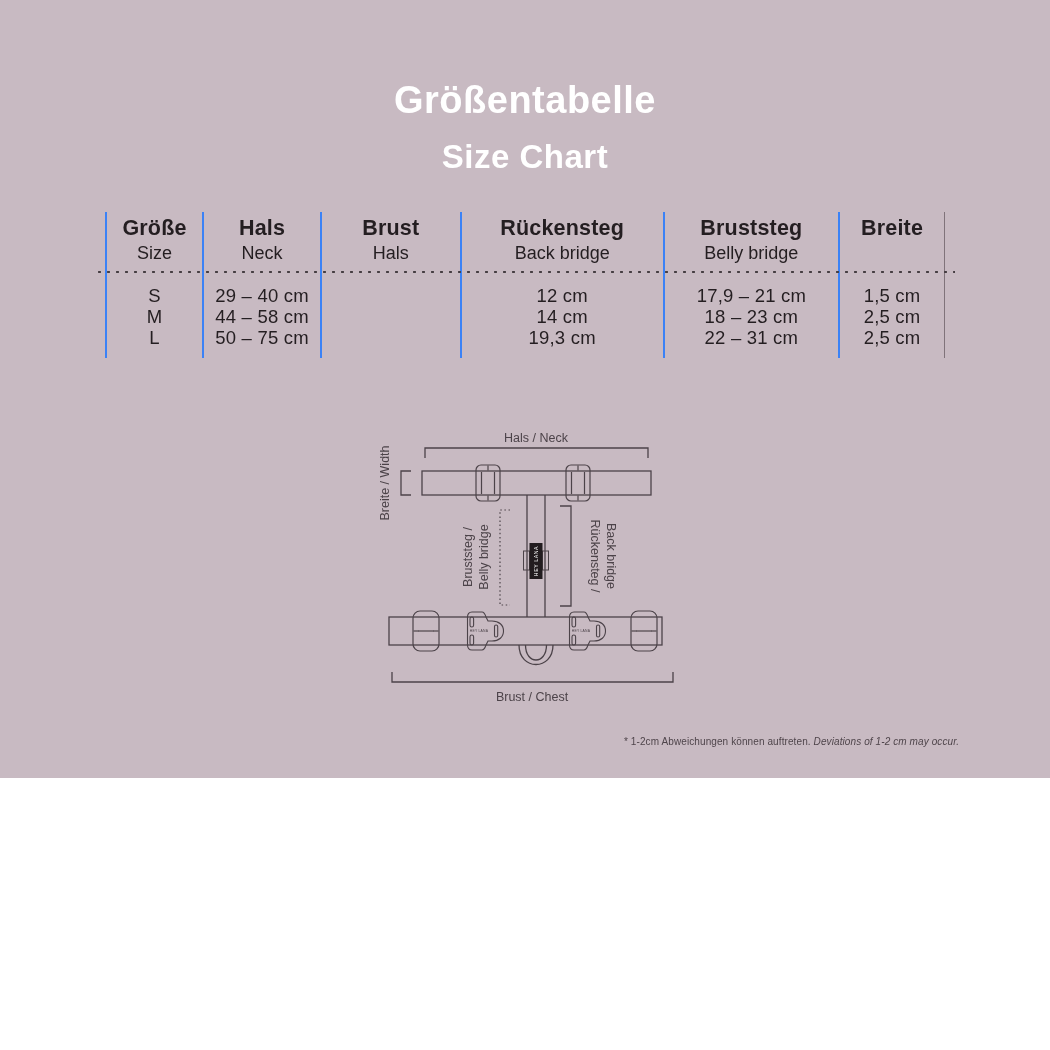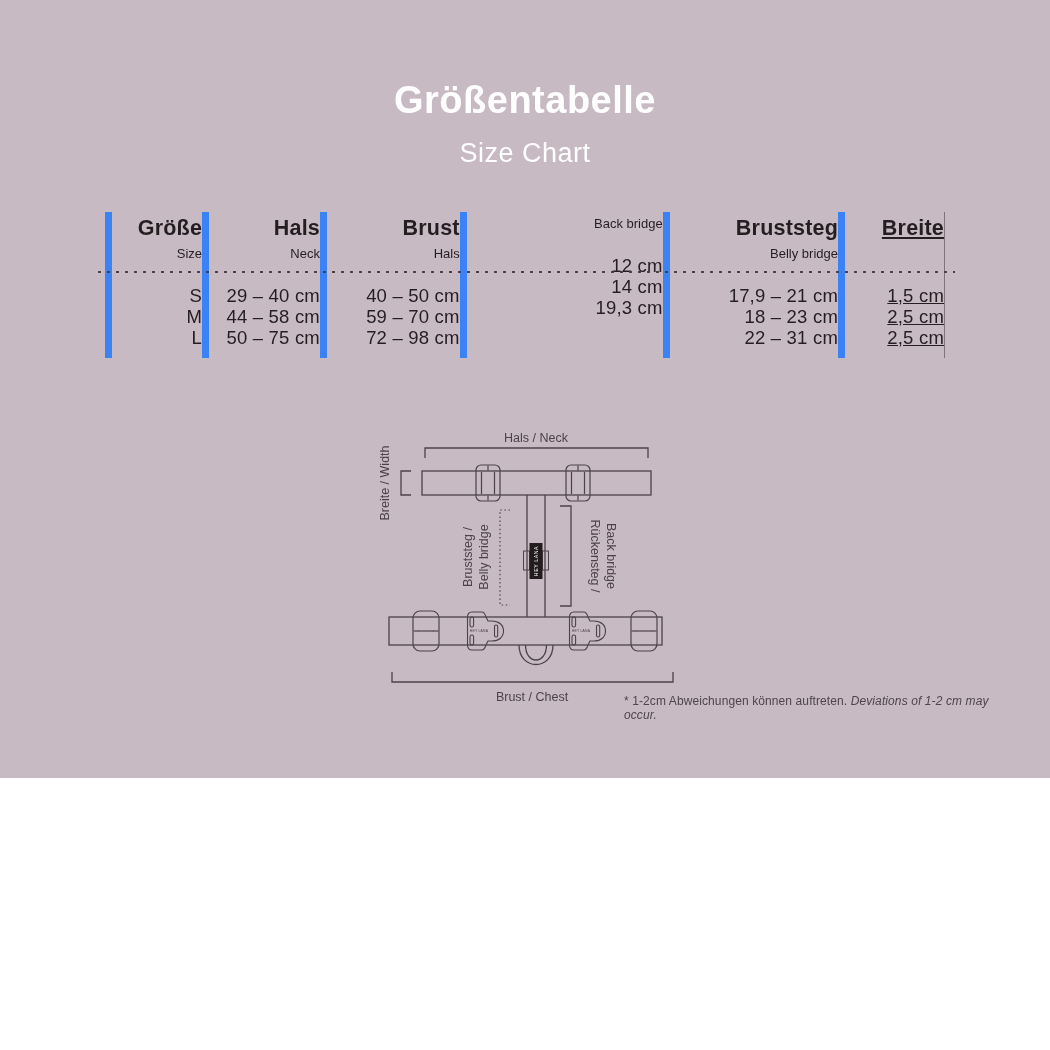--- a/index.html
+++ b/index.html
@@ -17,48 +17,48 @@
     position:absolute;left:0;top:778px;width:1050px;height:272px;
     background:#ffffff;color:#252125;
   }
   
   .page-title{
     position:absolute;left:0;top:80px;width:1050px;text-align:center;
     color:#ffffff;font-size:38px;font-weight:800;letter-spacing:.5px;line-height:1.1;
   }
   .page-subtitle{
     position:absolute;left:0;top:138px;width:1050px;text-align:center;
-    color:#ffffff;font-size:27px;font-weight:400;letter-spacing:.5px;
+    color:#ffffff;font-size:33px;font-weight:700;letter-spacing:.5px;
   }
   
   .size-table{
     position:absolute;left:105px;top:212px;width:840px;height:146px;
     display:flex;color:#241e21;
   }
-  .tcol{border-left:7px solid #3b82f6;text-align:right;box-sizing:border-box;}
+  .tcol{border-left:2px solid #3b82f6;text-align:center;box-sizing:border-box;}
   .tcol:last-child{border-right:1px solid #80737a;}
-  .c0{width:98px;} .c1{width:119px;} .c2{width:141px;} .c3{width:205px;} .c4{width:177px;} .c5{width:108px;text-decoration:underline;}
+  .c0{width:98px;} .c1{width:119px;} .c2{width:141px;} .c3{width:205px;} .c4{width:177px;} .c5{width:108px;}
   .th-de{font-size:21.5px;font-weight:700;line-height:28px;padding-top:2px;letter-spacing:.2px;}
-  .th-en{font-size:13px;line-height:21px;height:21px;margin-top:1px;}
+  .th-en{font-size:18px;line-height:21px;height:21px;margin-top:1px;}
   .tvals{margin-top:21px;}
   .tval{font-size:18.5px;line-height:21px;letter-spacing:.2px;}
   .dotted-rule{
     position:absolute;left:95px;top:270px;width:860px;height:4px;
     background-image:radial-gradient(circle,#453d42 1.1px,transparent 1.3px);
     background-size:9px 4px;background-repeat:repeat-x;background-position:0 50%;
   }
   
   .harness-svg{position:absolute;left:360px;top:425px;}
   .harness-svg text{fill:#4c4349;font-family:"Liberation Sans",sans-serif;font-size:12.5px;}
   .harness-svg .tiny{font-size:3.4px;letter-spacing:.2px;}
   .harness-svg .tag-text{font-size:5.2px;fill:#ffffff;letter-spacing:.6px;}
   
   .footnote{
-    position:absolute;left:624px;top:694px;width:400px;
-    color:#4f454b;font-size:12px;letter-spacing:.1px;
+    position:absolute;left:624px;top:736px;width:400px;
+    color:#4f454b;font-size:10px;letter-spacing:.1px;
   }
   .footnote .it{font-style:italic;}
 </style>
 </head>
 <body>
 
 <div class="top-section">
 
   <div class="page-title">Größentabelle</div>
   <div class="page-subtitle">Size Chart</div>
@@ -78,27 +78,23 @@
         <div class="th-en">Neck</div>
         <div class="tvals">
           <div class="tval">29 – 40 cm</div>
           <div class="tval">44 – 58 cm</div>
           <div class="tval">50 – 75 cm</div>
         </div>
       </div>
       <div class="tcol c2">
         <div class="th-de">Brust</div>
         <div class="th-en">Hals</div>
-        <div class="tvals">
-          <div class="tval">40 – 50 cm</div>
-          <div class="tval">59 – 70 cm</div>
-          <div class="tval">72 – 98 cm</div>
-        </div>
       </div>
       <div class="tcol c3">
+        <div class="th-de">Rückensteg</div>
         <div class="th-en">Back bridge</div>
         <div class="tvals">
           <div class="tval">12 cm</div>
           <div class="tval">14 cm</div>
           <div class="tval">19,3 cm</div>
         </div>
       </div>
       <div class="tcol c4">
         <div class="th-de">Bruststeg</div>
         <div class="th-en">Belly bridge</div>

